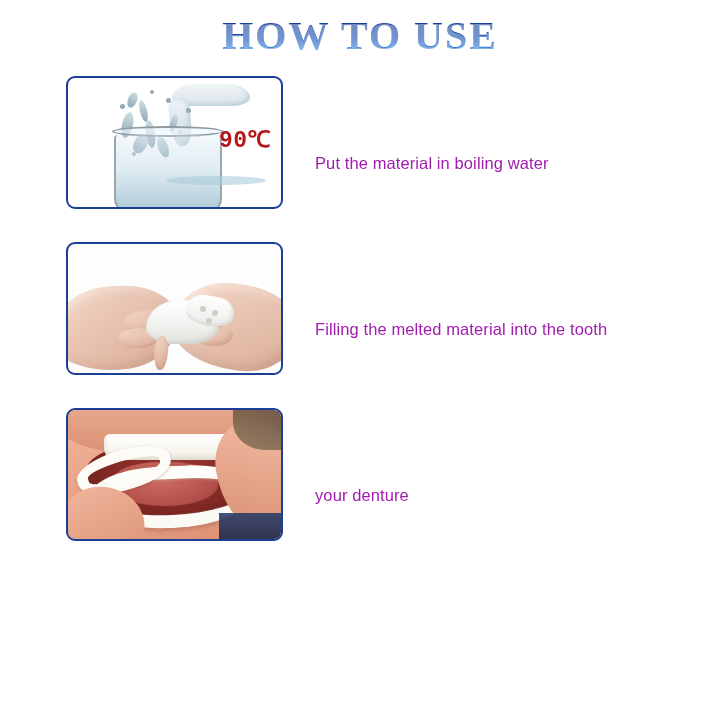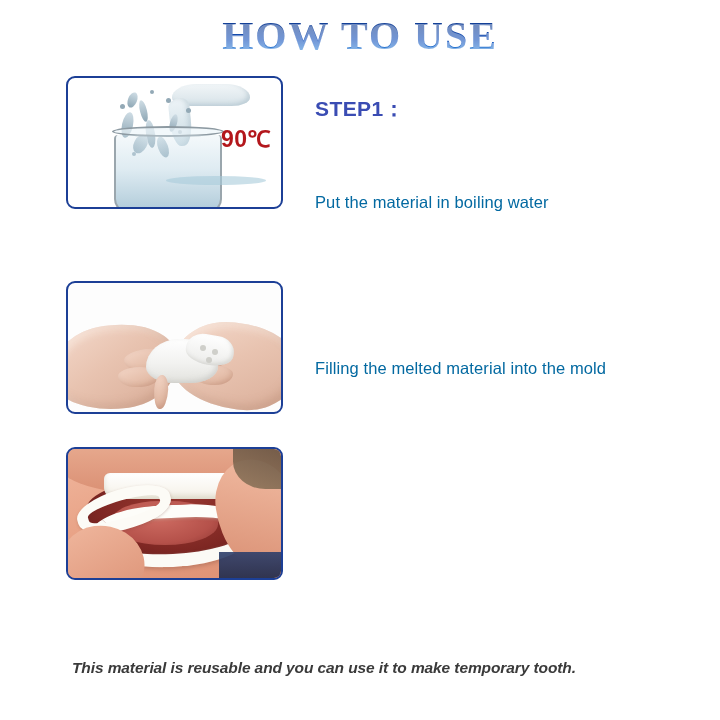--- a/index.html
+++ b/index.html
@@ -93,21 +93,21 @@
     font-size: 21px;
     font-weight: bold;
     color: #3a4cb3;
     line-height: 26px;
     letter-spacing: 0.4px;
     margin-bottom: 13px;
   }
 
   .step-desc {
     font-size: 16.5px;
-    color: #0369a1;
+    color: #a21caf;
     line-height: 27px;
     letter-spacing: 0.1px;
     white-space: pre-wrap;
   }
 
   .step-desc-line { display: block; }
 
   
   .footer {
     position: absolute;
@@ -202,21 +202,21 @@
     position: absolute;
     background: linear-gradient(180deg, #cfdde5, #8ea7b5);
     border-radius: 50%;
   }
   .p1 .drop { position: absolute; background: #93a9b6; border-radius: 50%; }
 
   .p1 .temp {
     position: absolute;
     right: 10px;
     top: 44px;
-    font-family: Liberation Sans, sans-serif;
+    font-family: Liberation Mono, monospace;
     font-weight: bold;
     font-size: 23px;
     color: #b3171c;
     letter-spacing: 0.5px;
     text-shadow: 0 1px 1px rgba(255,255,255,0.6);
   }
 
   
   .hand {
     position: absolute;
@@ -382,21 +382,20 @@
             <div class="drop" style="left:12px; top:62px; width:4px; height:4px;"></div>
           </div>
           <div class="glass-rim"></div>
           <div class="glass">
             <div class="water-line"></div>
           </div>
           <div class="temp">90℃</div>
         </div>
       </div>
       <div class="step-text">
-        <div class="step-head">STEP1：</div>
         <div class="step-desc">
           <span class="step-desc-line">Put the material in boiling water</span>
         </div>
       </div>
     </div>
 
     <div class="step-row">
       <div class="panel p2">
         <div class="panel-inner">
           <div class="hand h-left"></div>
@@ -408,21 +407,21 @@
           <div class="mold"></div>
           <div class="tray"></div>
           <div class="tray-dot" style="left:132px; top:62px;"></div>
           <div class="tray-dot" style="left:144px; top:66px;"></div>
           <div class="tray-dot" style="left:138px; top:74px;"></div>
           <div class="finger" style="left:86px; top:92px; width:14px; height:34px; transform:rotate(4deg);"></div>
         </div>
       </div>
       <div class="step-text">
         <div class="step-desc">
-          <span class="step-desc-line">Filling the melted material into the mold</span>
+          <span class="step-desc-line">Filling the melted material into the tooth</span>
         </div>
       </div>
     </div>
 
     <div class="step-row">
       <div class="panel p3">
         <div class="panel-inner">
           <div class="lip-top"></div>
           <div class="mouth"></div>
           <div class="teeth-upper"></div>
@@ -430,23 +429,23 @@
           <div class="veneer"></div>
           <div class="veneer-upper"></div>
           <div class="finger-l"></div>
           <div class="finger-r"></div>
           <div class="dark-corner"></div>
           <div class="blue-corner"></div>
         </div>
       </div>
       <div class="step-text">
         <div class="step-desc">
+          <span class="step-desc-line">your denture</span>
         </div>
       </div>
     </div>
 
   </div>
 
   <div class="footer">
-    <span class="footer-line">This material is reusable and you can use it to make temporary tooth.</span>
   </div>
 
 </div>
 
 </body></html>

